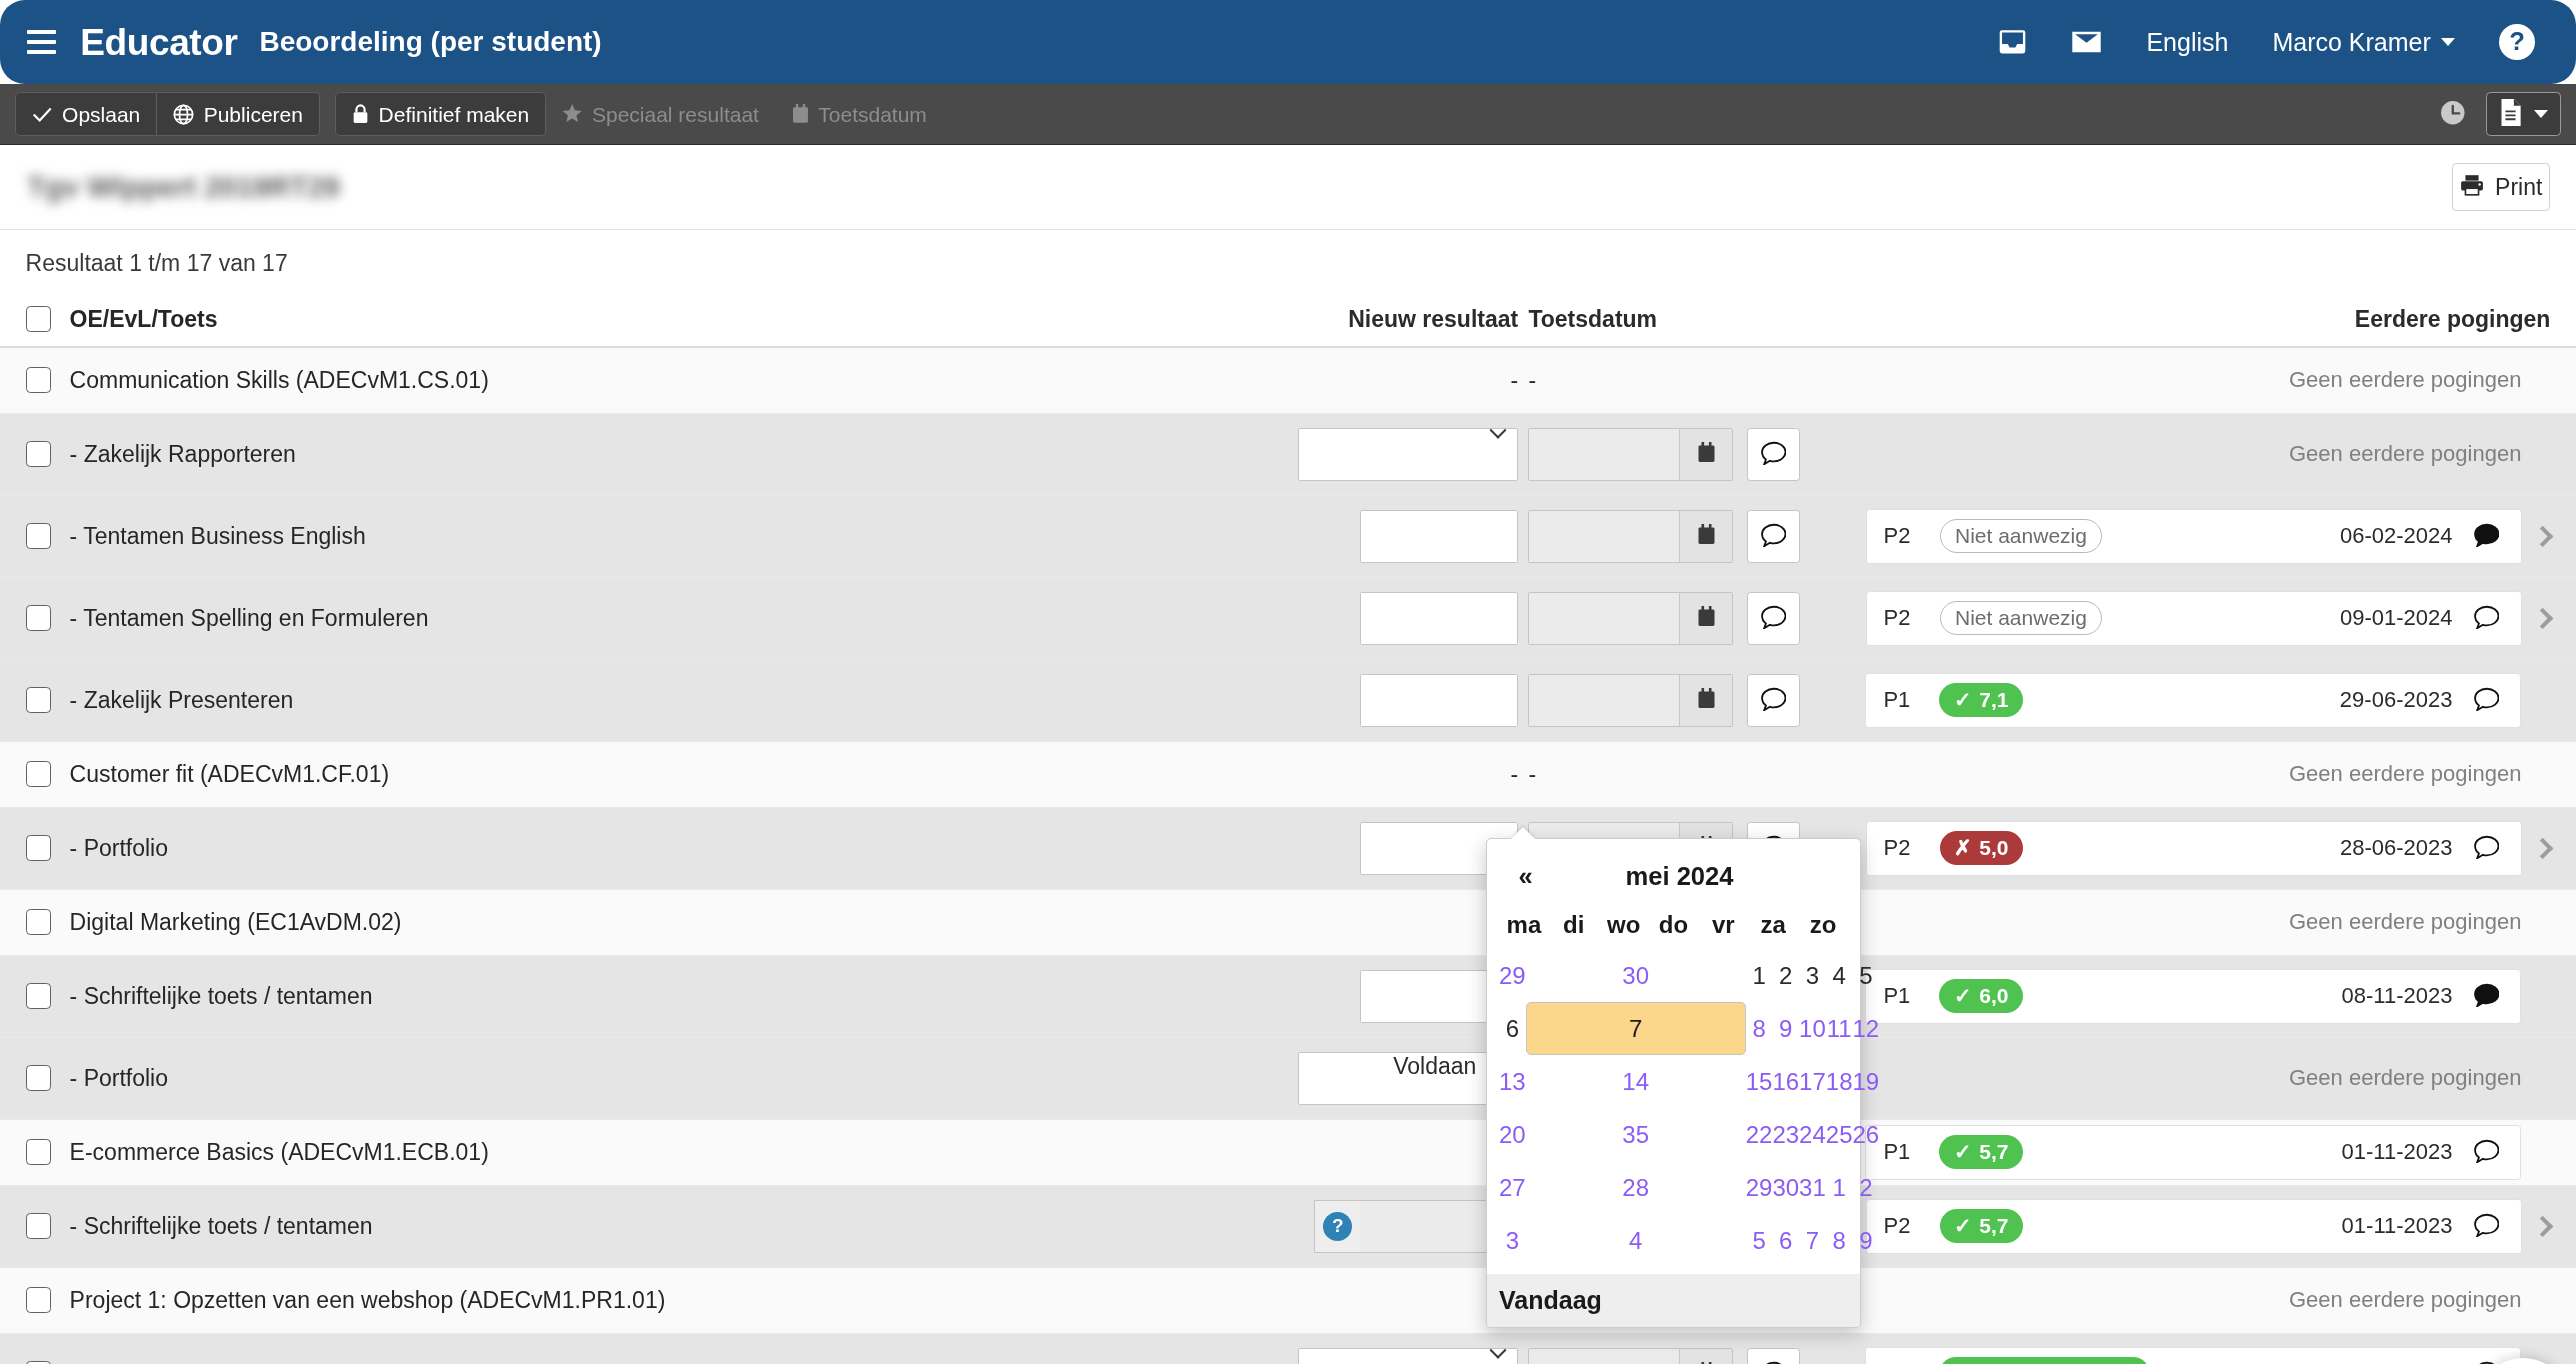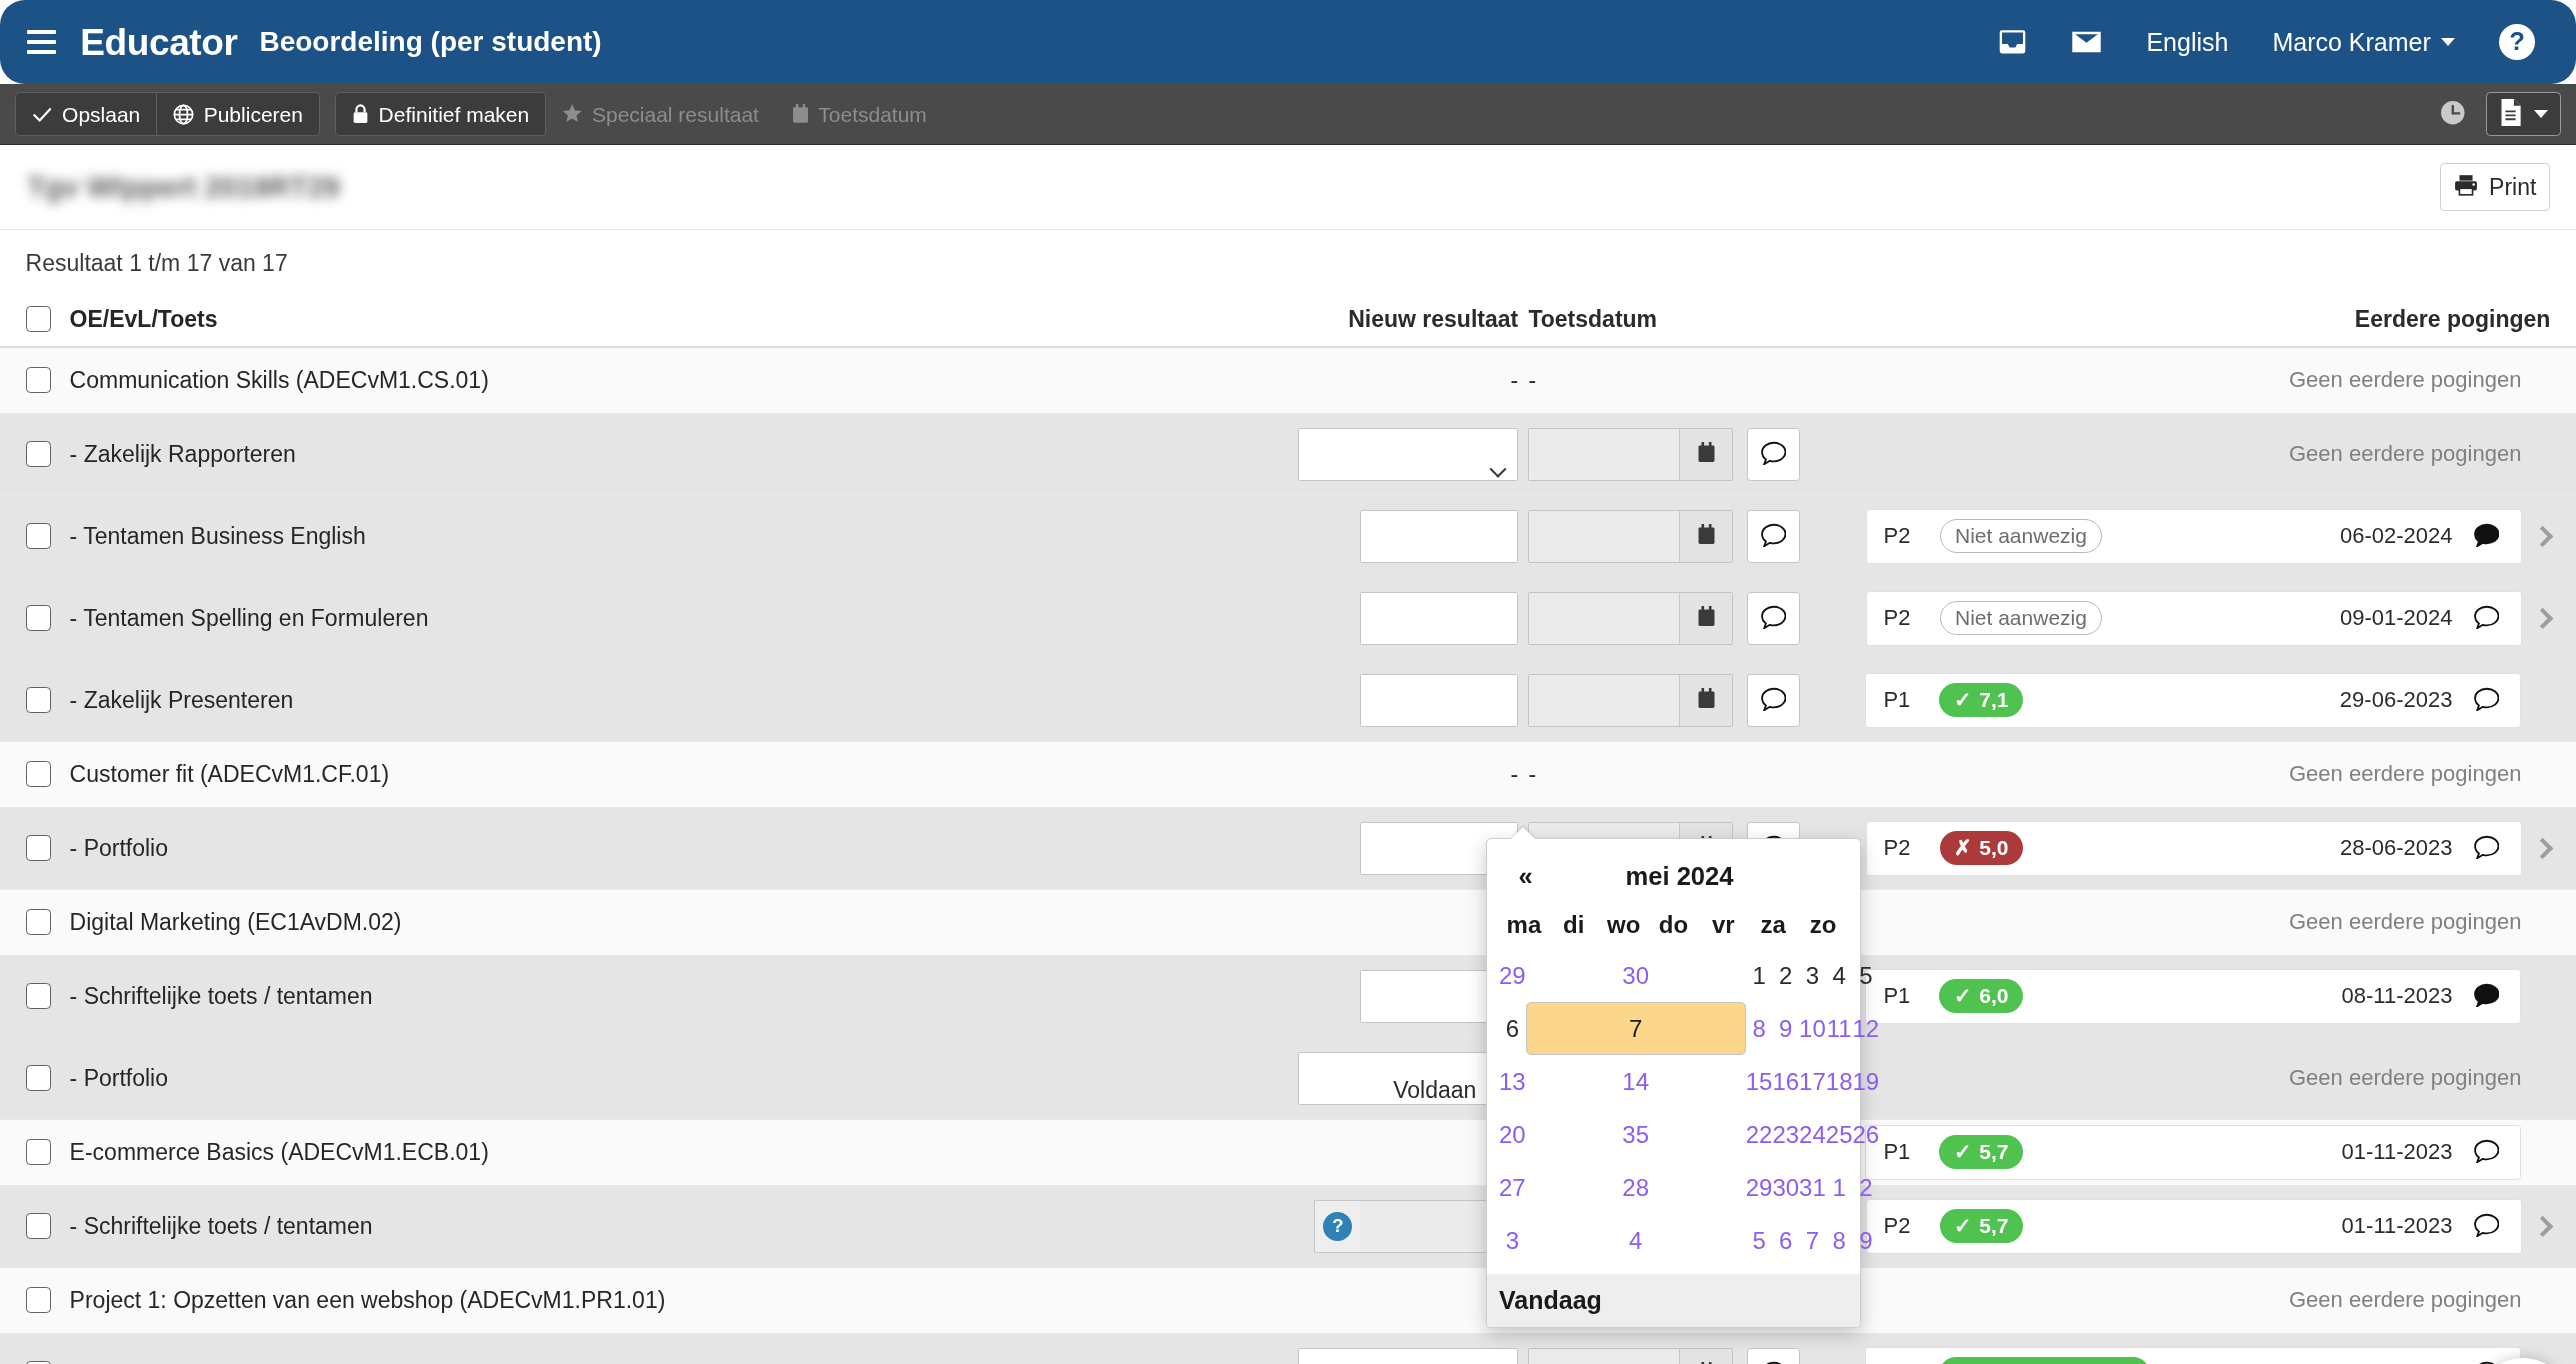--- a/index.html
+++ b/index.html
@@ -155,21 +155,21 @@
     font-weight: bold;
     color: #5d5d5d;
     filter: blur(6px);
     user-select: none;
     margin-left: 1.7px;
   }
   .print-btn {
     margin-left: auto;
     height: 48px;
     display: flex; align-items: center; gap: 11px;
-    padding: 0 13px;
+    padding: 0 7px;
     border: 0.9px solid #cfcfcf;
     border-radius: 4.3px;
     background: #ffffff;
     font-size: 23px;
     color: #2b2b2b;
     cursor: pointer;
     line-height: 1;
   }
 
   
@@ -215,21 +215,21 @@
     cursor: pointer;
   }
   .dash { font-size: 23px; color: #2b2b2b; }
 
   
   .sel {
     width: 220px; height: 53px;
     border: 0.9px solid #c4c4c4;
     background: #ffffff;
     border-radius: 1.7px;
-    display: flex; align-items: flex-end; justify-content: flex-end;
+    display: flex; align-items: flex-start; justify-content: flex-end;
     padding: 0 13.6px;
     font-size: 23px;
     color: #2b2b2b;
     cursor: pointer;
     gap: 15.3px;
   }
   .chev {
     width: 12px; height: 12px;
     border-right: 2.6px solid #3a3a3a;
     border-bottom: 2.6px solid #3a3a3a;

